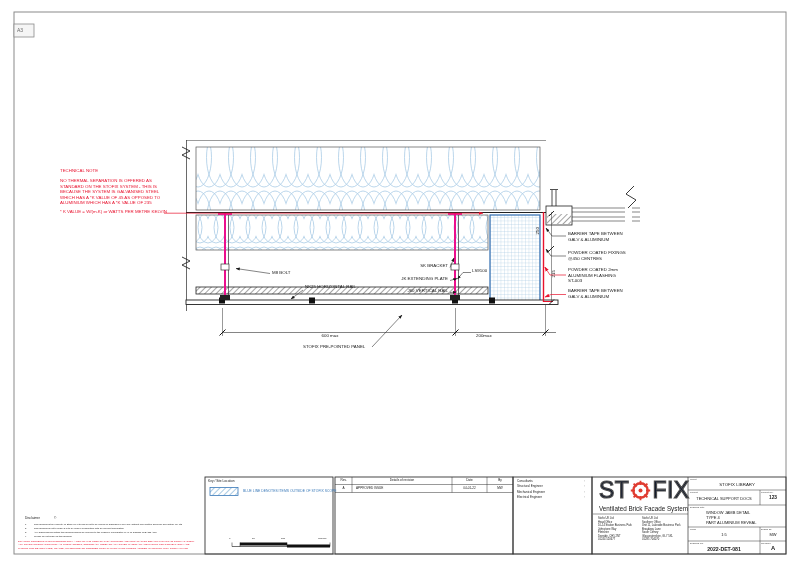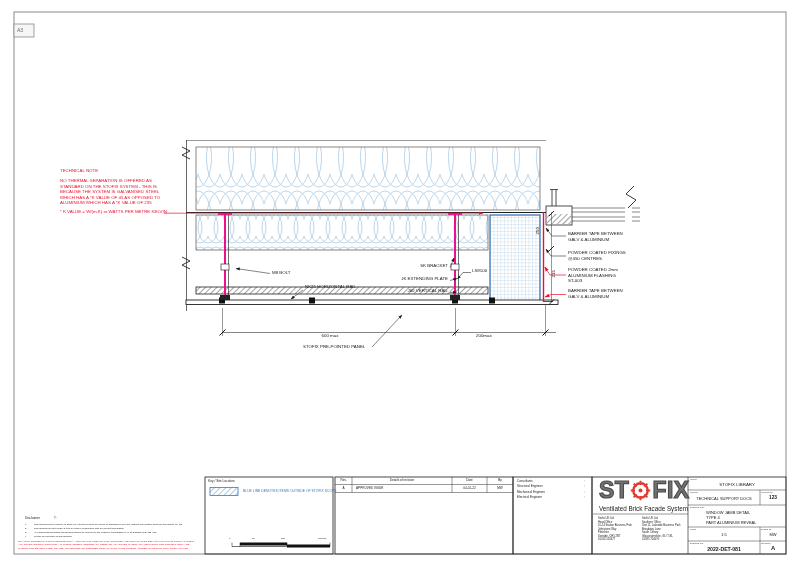--- a/index.html
+++ b/index.html
@@ -9,21 +9,21 @@
   .lbl{position:absolute;font-size:4.4px;line-height:1.25;white-space:nowrap;color:#1a1a1a;}
   .red{color:#e8112d;}
   .blue{color:#3a79b8;}
   .ctr{text-align:center;}
   .rt{text-align:right;}
   .rot{transform:rotate(-90deg);}
   .tiny{font-size:2.5px;}
   .t3{font-size:3.1px;}
   .t4{font-size:4px;}
   .logo{position:absolute;left:599px;top:479px;display:flex;align-items:center;gap:1px;}
-  .logo span{font-size:23px;font-weight:bold;letter-spacing:0.5px;color:#737373;
+  .logo span{font-size:23px;font-weight:normal;letter-spacing:0.5px;color:#0f172a;
              -webkit-text-stroke:1.2px #4d4d4d;line-height:1;}
   .fieldlbl{position:absolute;font-size:2.5px;color:#444;white-space:nowrap;}
   .consrow{display:flex;justify-content:space-between;width:68px;font-size:3px;line-height:1.8;}
   .discitem{display:flex;font-size:2.4px;line-height:1.6;white-space:nowrap;}
   .discitem .n{width:9px;}
 </style>
 </head>
 <body>
 
 <div class="page">

